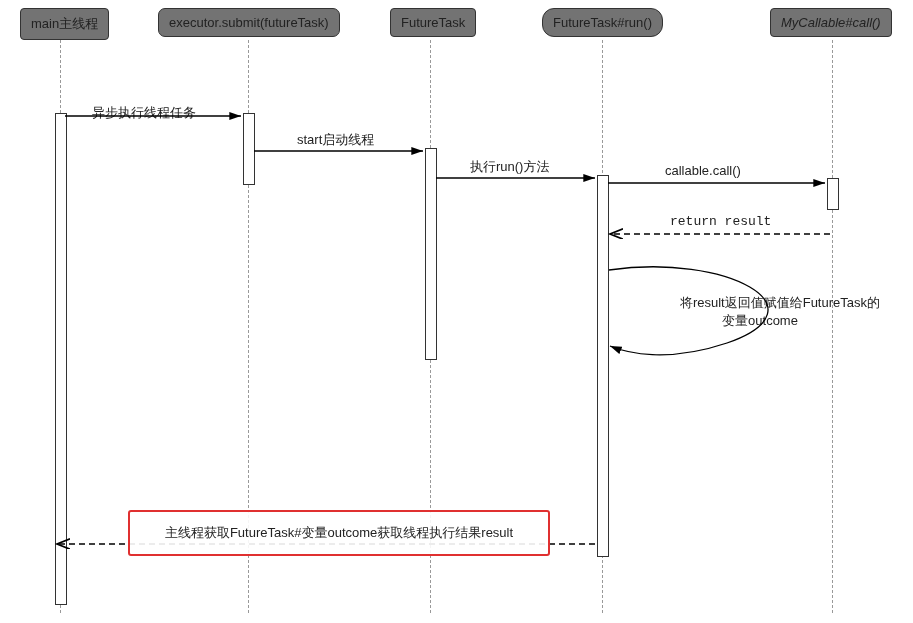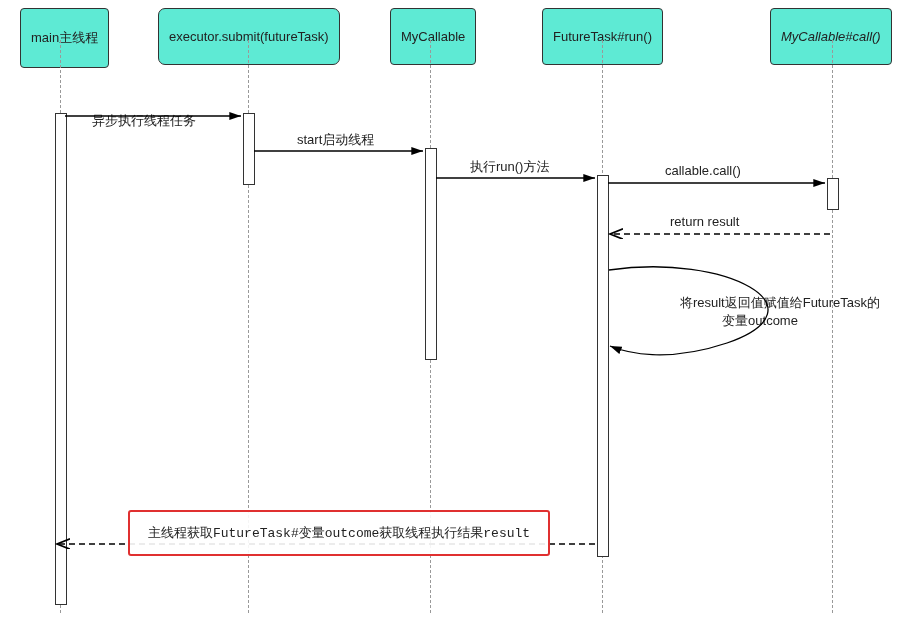--- a/index.html
+++ b/index.html
@@ -9,22 +9,22 @@
     height: 623px;
     background: #ffffff;
     font-family: Arial, "Microsoft YaHei", sans-serif;
     font-size: 13px;
     color: #222;
   }
   .participant {
     position: absolute;
     border: 1.5px solid #333;
     border-radius: 4px;
-    padding: 20px 10px;
-    background: #5eead4;
+    padding: 6px 10px;
+    background: #737373;
     text-align: right;
     white-space: nowrap;
   }
   .lifeline {
     position: absolute;
     border-left: 1.5px dashed #999;
     width: 0;
   }
   .activation {
     position: absolute;
@@ -40,37 +40,36 @@
   .result-box {
     position: absolute;
     border: 2.5px solid #e03030;
     border-radius: 3px;
     text-align: center;
     font-size: 13px;
     display: flex;
     align-items: center;
     justify-content: center;
     background: rgba(255,255,255,0.9);
-    font-family: Liberation Mono, monospace;
   }
   svg.arrow {
     position: absolute;
     overflow: visible;
   }
 </style>
 </head>
 <body>
 
 <div class="participant" style="left:20px; top:8px;">main主线程</div>
 
 <div class="participant" style="left:158px; top:8px;border-radius:7px;">executor.submit(futureTask)</div>
 
-<div class="participant" style="left:390px; top:8px;">MyCallable</div>
+<div class="participant" style="left:390px; top:8px;">FutureTask</div>
 
-<div class="participant" style="left:542px; top:8px;">FutureTask#run()</div>
+<div class="participant" style="left:542px; top:8px;border-radius:12px;">FutureTask#run()</div>
 
 <div class="participant" style="left:770px; top:8px;font-style:italic;">MyCallable#call()</div>
 
 <div class="lifeline" style="left:60px; top:40px; height:573px;"></div>
 <div class="lifeline" style="left:248px; top:40px; height:573px;"></div>
 <div class="lifeline" style="left:430px; top:40px; height:573px;"></div>
 <div class="lifeline" style="left:602px; top:40px; height:573px;"></div>
 <div class="lifeline" style="left:832px; top:40px; height:573px;"></div>
 
 <div class="activation" style="left:55px; top:113px; height:490px;"></div>
@@ -83,41 +82,41 @@
   <defs>
     <marker id="arrow-solid" markerWidth="10" markerHeight="10" refX="9" refY="3" orient="auto" markerUnits="strokeWidth">
       <path d="M0,0 L0,6 L9,3 z" fill="#000"></path>
     </marker>
     <marker id="arrow-open" markerWidth="12" markerHeight="12" refX="10" refY="4" orient="auto" markerUnits="strokeWidth">
       <path d="M0,0 L10,4 L0,8" fill="none" stroke="#000" stroke-width="1.3"></path>
     </marker>
   </defs>
 </svg>
 
-<div class="msg-label" style="left:92px; top:112px;">异步执行线程任务</div>
+<div class="msg-label" style="left:92px; top:104px;">异步执行线程任务</div>
 <svg class="arrow" style="left:65px; top:113px; width:178px; height:10px;">
   <line x1="0" y1="3" x2="176" y2="3" stroke="#000" stroke-width="1.3" marker-end="url(#arrow-solid)"></line>
 </svg>
 
 <div class="msg-label" style="left:297px; top:131px;text-align:center;">start启动线程</div>
 <svg class="arrow" style="left:254px; top:148px; width:171px; height:10px;">
   <line x1="0" y1="3" x2="169" y2="3" stroke="#000" stroke-width="1.3" marker-end="url(#arrow-solid)"></line>
 </svg>
 
 <div class="msg-label" style="left:470px; top:158px;text-align:center;">执行run()方法</div>
 <svg class="arrow" style="left:436px; top:175px; width:161px; height:10px;">
   <line x1="0" y1="3" x2="159" y2="3" stroke="#000" stroke-width="1.3" marker-end="url(#arrow-solid)"></line>
 </svg>
 
 <div class="msg-label" style="left:665px; top:163px;text-align:right;">callable.call()</div>
 <svg class="arrow" style="left:608px; top:180px; width:219px; height:10px;">
   <line x1="0" y1="3" x2="217" y2="3" stroke="#000" stroke-width="1.3" marker-end="url(#arrow-solid)"></line>
 </svg>
 
-<div class="msg-label" style="left:670px; top:214px;">return  result</div>
+<div class="msg-label" style="left:670px; top:214px;font-family:Liberation Mono, monospace;">return  result</div>
 <svg class="arrow" style="left:608px; top:231px; width:224px; height:10px;">
   <line x1="222" y1="3" x2="2" y2="3" stroke="#000" stroke-width="1.3" stroke-dasharray="6,4" marker-end="url(#arrow-open)"></line>
 </svg>
 
 <div class="msg-label" style="left:640px; top:294px; text-align:right; width:240px;">将result返回值赋值给FutureTask的</div>
 <div class="msg-label" style="left:640px; top:312px; text-align:center; width:240px;">变量outcome</div>
 
 <svg class="arrow" style="left:607px; top:268px; width:260px; height:95px;">
   <path d="M 2 2 C 120 -15, 220 40, 120 75 C 60 95, 20 85, 3 78" fill="none" stroke="#000" stroke-width="1.3" marker-end="url(#arrow-solid)"></path>
 </svg>

